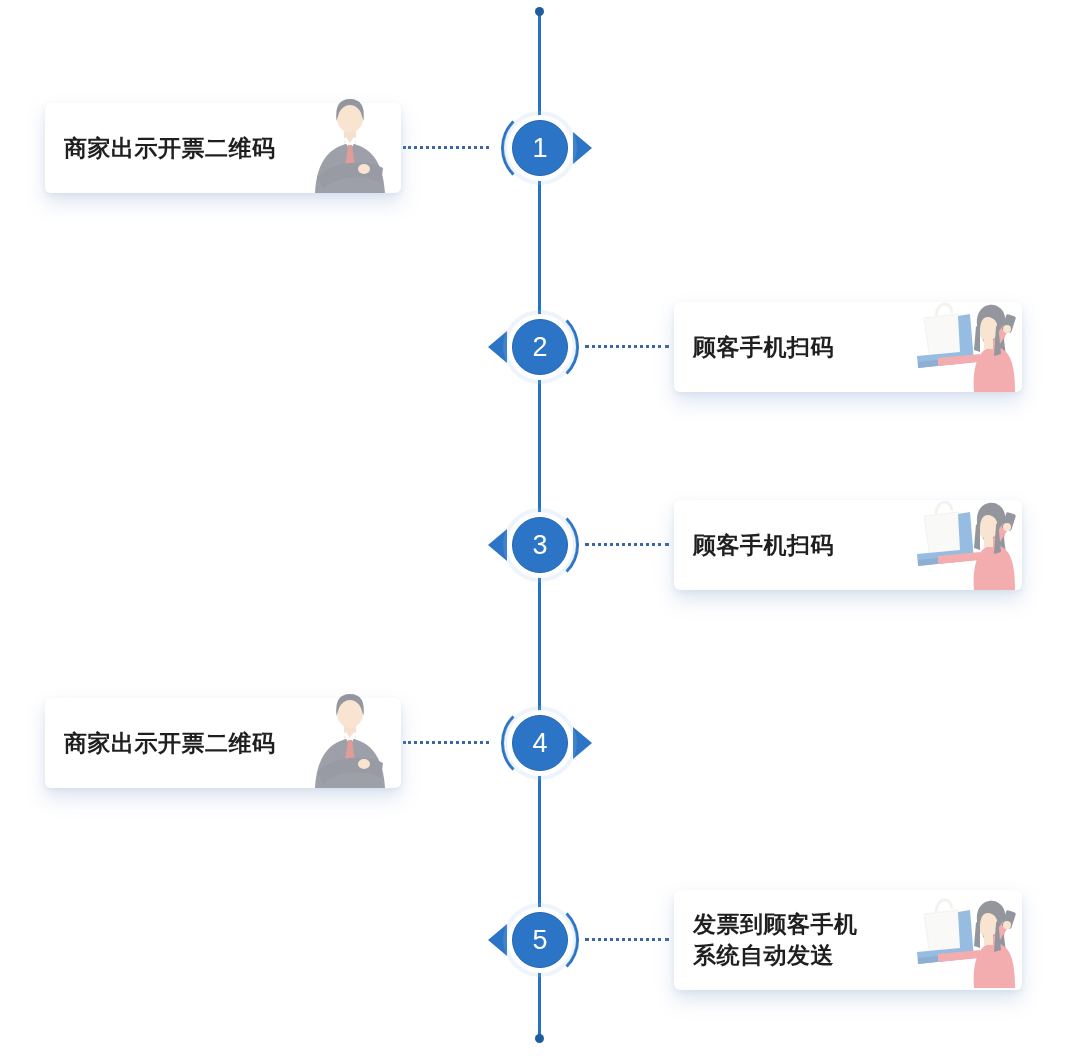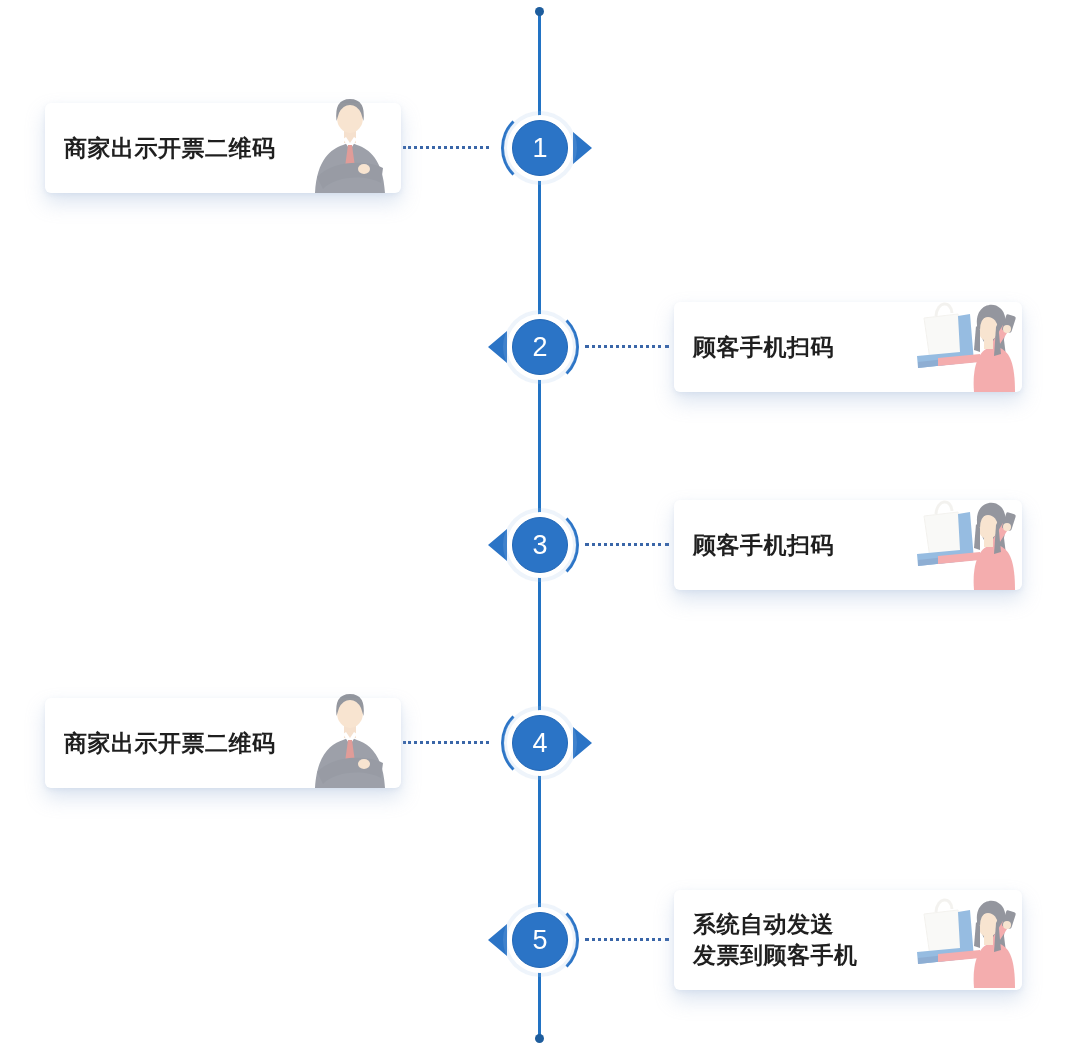--- a/index.html
+++ b/index.html
@@ -168,22 +168,22 @@
     </div>
     <div class="connector"></div>
     <div class="arc"></div>
     <div class="node">4</div>
     <div class="tri"></div>
   </div>
 
   <div class="step step-5 side-right" style="top:940px">
     <div class="card">
       <div class="card-label">
+        <div>发票到顾客手机</div>
         <div>系统自动发送</div>
-        <div>发票到顾客手机</div>
       </div>
       <svg class="illus customer" style="bottom:2px" viewBox="0 0 112 96">
         <path d="M28 20 C29 5 43 4 44 17" fill="none" stroke="#e9e7e0" stroke-width="3"></path>
         <path d="M16 22 L50 18 L55 60 L22 64 Z" fill="#f5f4f0" stroke="#e7e5de" stroke-width="1"></path>
         <path d="M50 20 L62 18 L66 66 L10 72 L9 60 L52 56 Z" fill="#2f7bc4"></path>
         <path d="M10 66 L66 60 L66 66 L10 72 Z" fill="#1f5fa8"></path>
         <path d="M70 34 C64 10 84 4 92 12 C100 18 98 34 96 44 L99 68 L86 66 Z" fill="#2c3040"></path>
         <path d="M66 96 C64 72 70 56 80 52 L92 52 C102 56 107 68 107 96 Z" fill="#ea5d60"></path>
         <path d="M72 58 L30 62 L30 70 L72 66 Z" fill="#ea5d60"></path>
         <path d="M88 54 L101 34 L95 29 L82 50 Z" fill="#ea5d60"></path>

